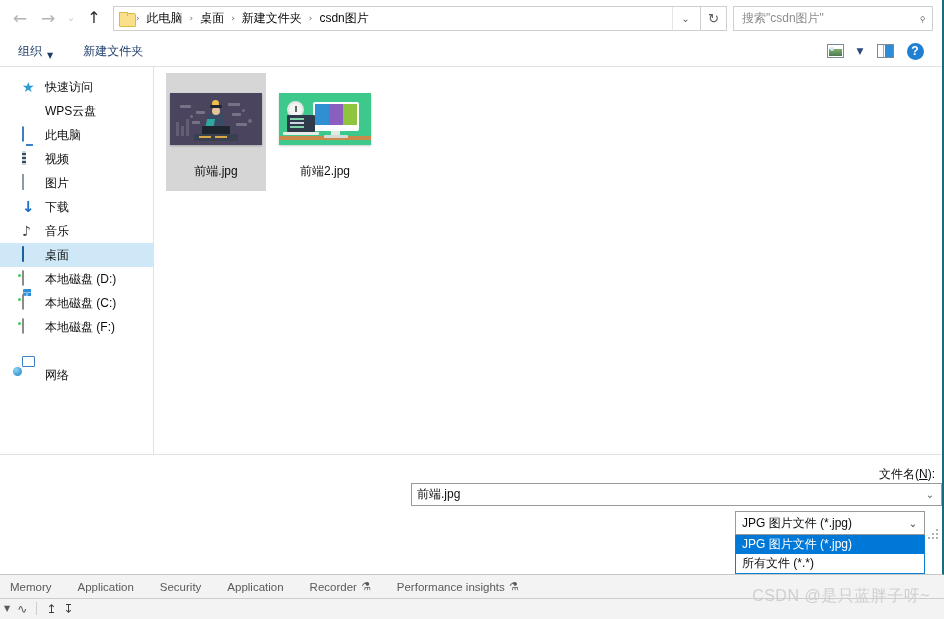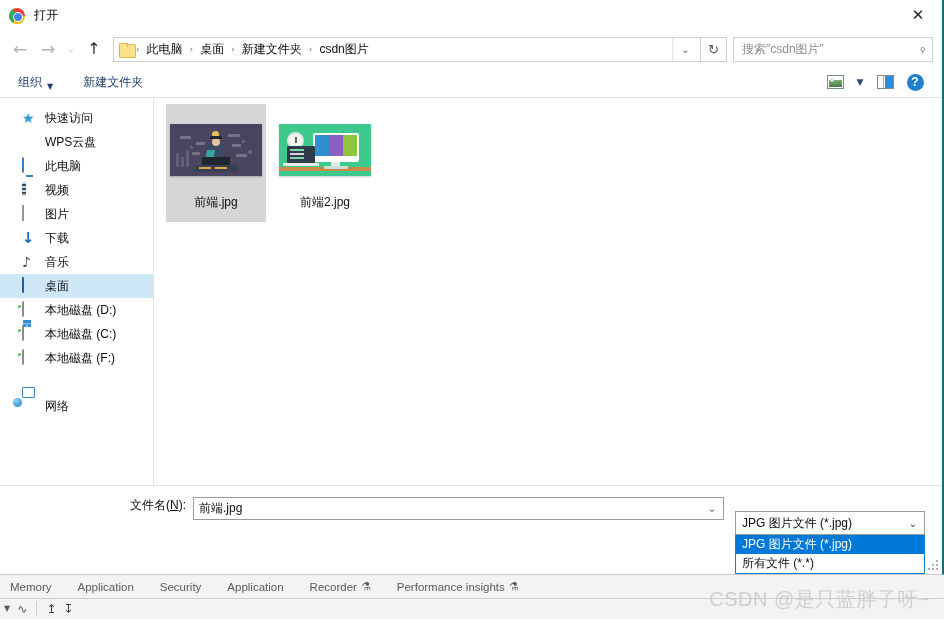--- a/index.html
+++ b/index.html
@@ -202,21 +202,21 @@
   .thumb2 .mstand { position: absolute; left: 52px; top: 38px; width: 9px; height: 5px; background: #e3e8e4; }
   .thumb2 .mbase { position: absolute; left: 45px; top: 42px; width: 24px; height: 3px; background: #d4dad6; border-radius: 1px; }
   .thumb2 .laptop2 { position: absolute; left: 8px; top: 22px; width: 28px; height: 17px; background: #2f3b4a; border-radius: 1px; }
   .thumb2 .laptop2::after { content:""; position:absolute; left:3px; top:3px; width:14px; height:2px; background:#7fd4a8;
     box-shadow: 0 4px 0 #cfd8e0, 0 8px 0 #7fd4a8; }
   .thumb2 .lbase { position: absolute; left: 4px; top: 39px; width: 36px; height: 3px; background: #e6ebe7; border-radius: 1px; }
   .thumb2 .desk { position: absolute; left: 0; bottom: 5px; width: 92px; height: 4px; background: #c98a4b; }
 
   
   .footer { height: 88px; border-top: 1px solid #e2e2e2; position: relative; background: #ffffff; }
-  .fn-row { display: flex; align-items: flex-start; padding-top: 11px; }
+  .fn-row { display: flex; align-items: flex-end; padding-top: 11px; flex-direction: column; }
   .fn-label { font-size: 12px; color: #0d0d0d; width: 193px; text-align: right; padding-right: 7px; }
   .fn-label u { text-decoration: underline; }
   .fn-input {
     width: 531px; height: 23px; border: 1px solid #9a9a9a; background: #ffffff;
     display: flex; align-items: center; padding: 0 2px 0 5px;
   }
   .fn-value { flex: 1 1 auto; font-size: 12px; color: #0d0d0d; }
   .fn-caret { width: 18px; text-align: center; font-size: 10px; color: #5d5d5d; font-family: "DejaVu Sans", sans-serif; }
 
   .type-combo {
@@ -242,36 +242,31 @@
   .dt-tabs { height: 24px; display: flex; align-items: center; border-bottom: 1px solid #cdcdcd; padding-left: 10px; }
   .dt-tab { font-size: 11.5px; color: #5a5a5a; display: flex; align-items: center; gap: 4px; margin-right: 26px; white-space: nowrap; }
   .flask { font-size: 11px; color: #5a5a5a; font-family: "DejaVu Sans", sans-serif; }
   .dt-bar2 { height: 19px; display: flex; align-items: center; padding-left: 4px; gap: 7px; }
   .dt-caret { font-size: 8px; color: #5a5a5a; font-family: "DejaVu Sans", sans-serif; }
   .wifi-icon { font-size: 12px; color: #5a5a5a; font-family: "DejaVu Sans", sans-serif; }
   .dt-sep { width: 1px; height: 13px; background: #cdcdcd; margin: 0 2px; }
   .updown { font-size: 12px; color: #3c3c3c; font-family: "DejaVu Sans", sans-serif; }
 
   .watermark {
-    position: absolute; right: 14px; top: 586px; font-size: 20px; color: #cfcfcf;
+    position: absolute; right: 14px; top: 586px; font-size: 16px; color: #cfcfcf;
     letter-spacing: .5px; white-space: nowrap;
   }
 </style>
 </head>
 <body>
 
 <div id="root">
 
   <div class="dialog">
 
-    <div class="titlebar">
-      <div class="chrome-icon"></div>
-      <div class="title-text">打开</div>
-      <div class="close-btn">✕</div>
-    </div>
 
     <div class="navrow">
       <div class="navbtn nav-back">←</div>
       <div class="navbtn nav-fwd">→</div>
       <div class="navbtn nav-recent">⌄</div>
       <div class="navbtn nav-up">↑</div>
 
       <div class="addressbar">
         <div class="folder-glyph"></div>
         <div class="crumbs">

